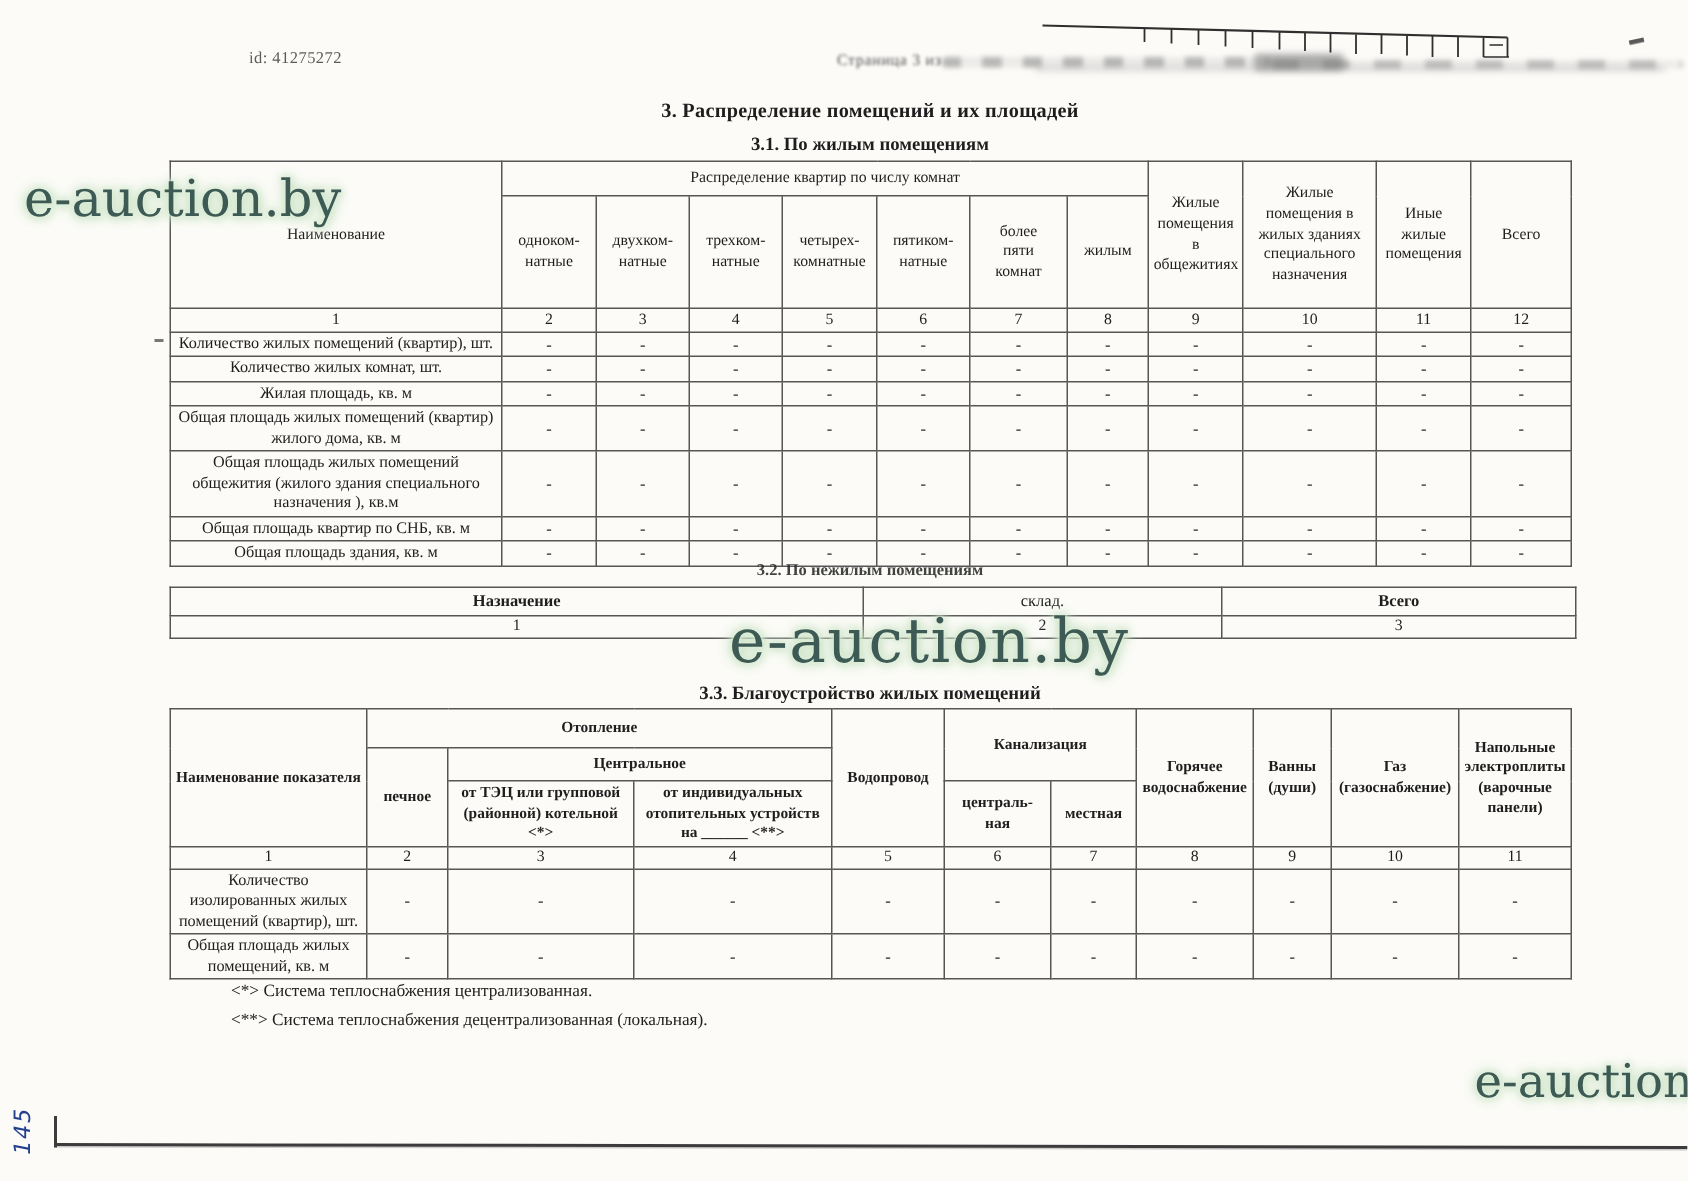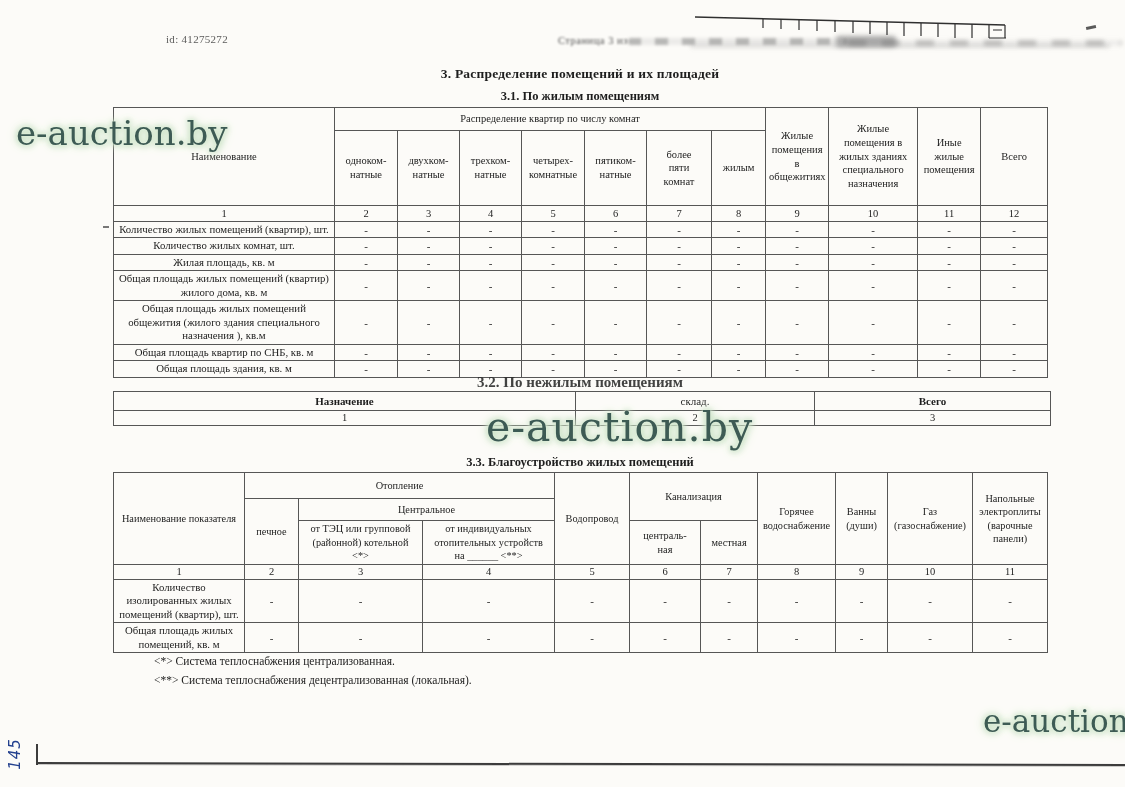--- a/index.html
+++ b/index.html
@@ -40,21 +40,21 @@
     margin-top:41px;
   }
   #wm-top { left:16px;  top:72px;  font-size:34px; }
   #wm-mid { left:486px; top:362px; font-size:41px; letter-spacing:1px; }
   #wm-bot { left:983px; top:662px; font-size:31px; }
 
   
   .sec-title { position:absolute; left:113px; width:934px; text-align:center; font-weight:bold; z-index:5; }
   #main-title { top:66px; font-size:13.5px; letter-spacing:.2px; }
   #s1-title   { top:89px; font-size:12.5px; }
-  #s2-title   { top:374px; font-size:15px; color:#2e2e2e; opacity:.9; }
+  #s2-title   { top:374px; font-size:11px; color:#2e2e2e; opacity:.9; }
   #s3-title   { top:455px; font-size:12.5px; }
   .footnote { position:absolute; left:154px; font-size:11.5px; color:#222; }
   #footnote-1 { top:655px; }
   #footnote-2 { top:674px; }
 
   
   table.scan { position:absolute; border-collapse:collapse; table-layout:fixed; z-index:4; }
   table.scan th, table.scan td {
     border:1px solid #565656;
     text-align:center; vertical-align:middle;
@@ -64,21 +64,21 @@
   table.scan th { font-size:10.5px; line-height:1.3; white-space:pre-line; }
   td.num { font-size:10.5px; height:15px; line-height:1.1; }
   td.lbl { font-size:10.8px; line-height:1.25; }
   td.val { font-size:11px; }
 
   #table1 { left:113px; top:107px; width:934px; }
   #table2 { left:113px; top:391px; width:937px; }
   #table2 th { font-weight:bold; font-size:11px; }
   #table2 td.lbl, #table2 td.val { height:19px; }
   #table3 { left:113px; top:472px; width:934px; }
-  #table3 th { font-weight:normal; font-size:10.3px;margin-top:16px; }
+  #table3 th { font-weight:bold; font-size:10.3px;margin-top:16px; }
 
   
   #bottom-line { left:36px; top:763px; width:1089px; height:2px; background:#3c3c3c; transform:rotate(.1deg); box-shadow:0 1px 0 rgba(60,60,60,.25); }
   #bottom-stub { left:36px; top:744px; width:2px; height:21px; background:#3c3c3c; }
   #hand-number {
     left:-3px; top:745px; width:36px; text-align:center;
     transform:rotate(-90deg);
     color:#23408e; font-family:"DejaVu Sans", sans-serif;
     font-style:italic; font-size:15px; letter-spacing:1px;
   }

